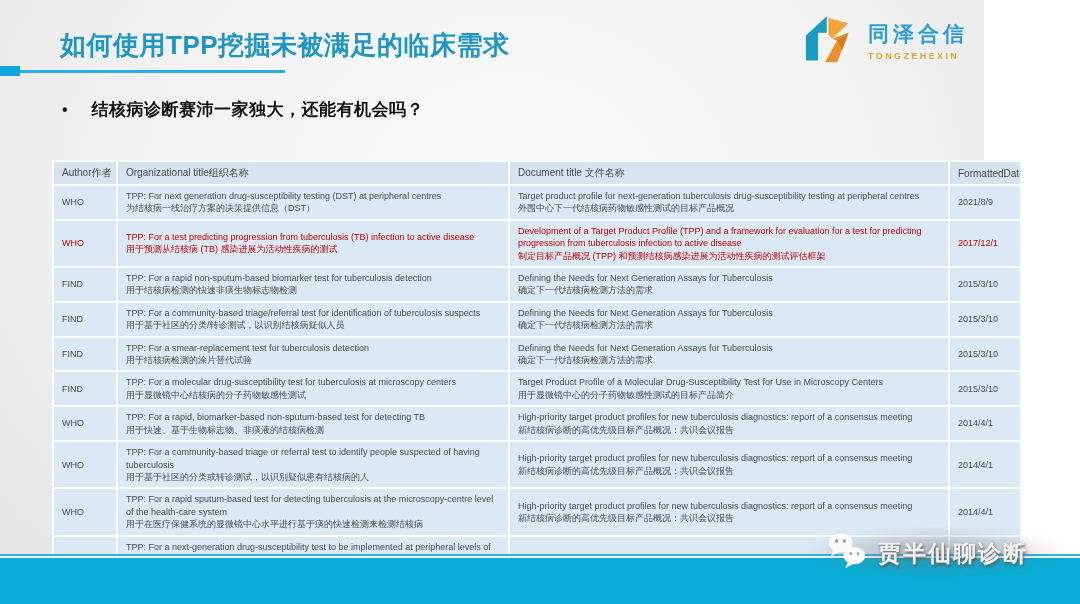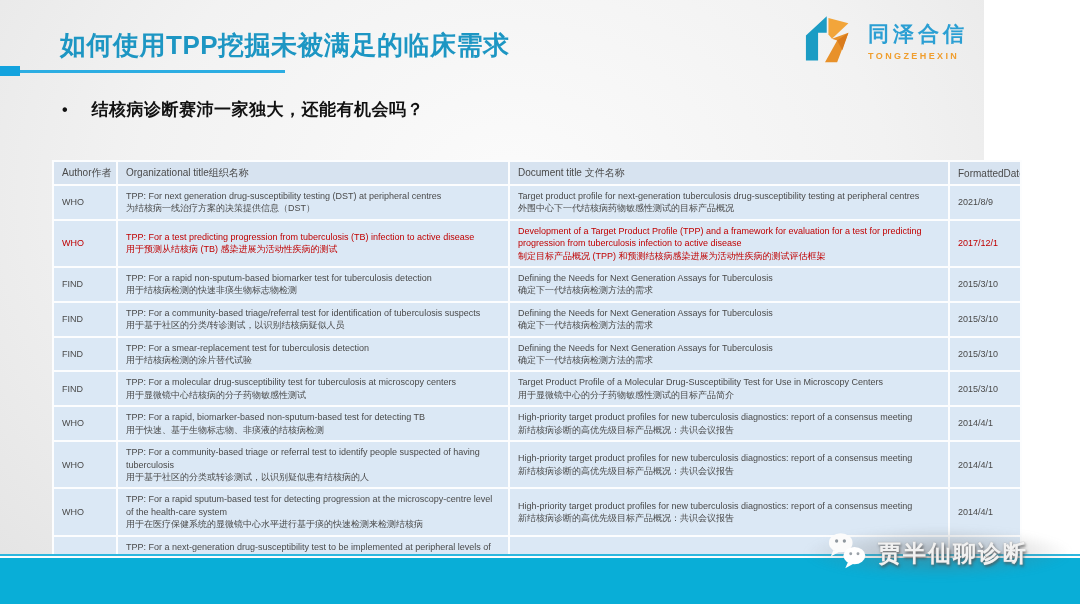--- a/index.html
+++ b/index.html
@@ -211,21 +211,21 @@
       <td>
         <span class="cell-en">High-priority target product profiles for new tuberculosis diagnostics: report of a consensus meeting</span>
         <span class="cell-zh">新结核病诊断的高优先级目标产品概况：共识会议报告</span>
       </td>
       <td>2014/4/1</td>
     </tr>
 
     <tr>
       <td>WHO</td>
       <td>
-        <span class="cell-en">TPP:  For a rapid sputum-based test for detecting progression at the microscopy-centre level of the health-care system</span>
+        <span class="cell-en">TPP:  For a rapid sputum-based test for detecting tuberculosis at the microscopy-centre level of the health-care system</span>
         <span class="cell-zh">用于在医疗保健系统的显微镜中心水平进行基于痰的快速检测来检测结核病</span>
       </td>
       <td>
         <span class="cell-en">High-priority target product profiles for new tuberculosis diagnostics: report of a consensus meeting</span>
         <span class="cell-zh">新结核病诊断的高优先级目标产品概况：共识会议报告</span>
       </td>
       <td>2014/4/1</td>
     </tr>
 
     <tr>

